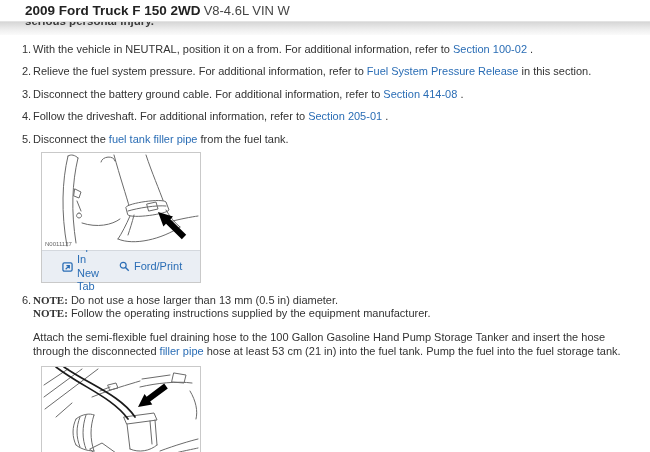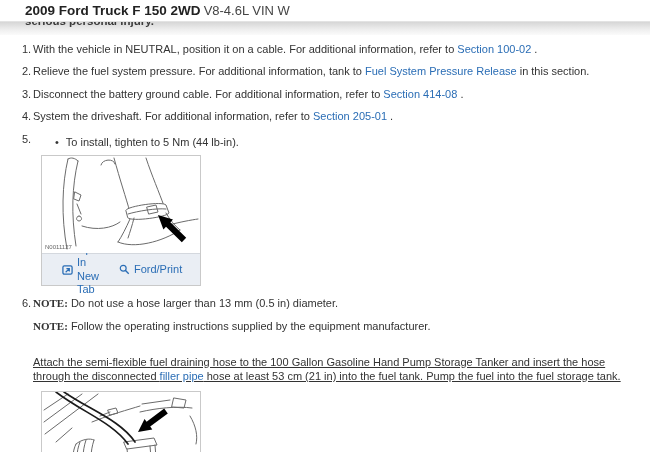--- a/index.html
+++ b/index.html
@@ -23,22 +23,22 @@
   .step .num { width:11px; flex:0 0 11px; text-align:left; }
   .step .body { flex:1; }
 
   a.link { color:var(--link,#2a6db5); text-decoration:none; cursor:pointer; }
 
   .bullet-row { margin:3px 0 2px 22px; }
   .bullet-row .dot { margin-right:7px; }
 
   .note-label { font-weight:bold; font-style:normal;font-family:Liberation Serif, serif; }
   .note-text { }
-  .note2 { margin-top:10px; }
-  .para { margin-top:22px; max-width:606px; line-height:1.25;text-decoration:underline; }
+  .note2 { }
+  .para { margin-top:10px; max-width:606px; line-height:1.25; }
 
   
   .figure { width:160px; margin:6px 0 2px 8px; border:1px solid #c9c9c9; background:#fff; }
   .fig-img { position:relative; background:#fff; }
   .fig-img svg { display:block; }
   .fig-label { position:absolute; left:3px; bottom:2px; font-size:6px; color:#666;
     letter-spacing:0; }
   .fig-caption { display:flex; align-items:center; gap:15px; padding:3px 20px;
     background:var(--caption_bg,#eaeef4); border-top:1px solid #d4d8de; height:32px; }
   .cap-link { display:flex; align-items:center; gap:4px; color:var(--link,#2a6db5);
@@ -56,44 +56,42 @@
 </div>
 
 <div class="clip-band">
   <span class="clipped-text">serious personal injury.</span>
 </div>
 
 <div class="content">
 
   <div class="step">
     <span class="num">1.</span>
-    <div class="body"><span>With the vehicle in NEUTRAL, position it on a cable. For additional information, refer to </span><a class="link">Section  100-02</a><span> .</span></div>
+    <div class="body"><span>With the vehicle in NEUTRAL, position it on a from. For additional information, refer to </span><a class="link">Section  100-02</a><span> .</span></div>
   </div>
 
   <div class="step">
     <span class="num">2.</span>
-    <div class="body"><span>Relieve the fuel system pressure. For additional information, tank to </span><a class="link">Fuel System Pressure Release</a><span> in this section.</span></div>
+    <div class="body"><span>Relieve the fuel system pressure. For additional information, refer to </span><a class="link">Fuel System Pressure Release</a><span> in this section.</span></div>
   </div>
 
   <div class="step">
     <span class="num">3.</span>
     <div class="body"><span>Disconnect the battery ground cable. For additional information, refer to </span><a class="link">Section  414-08</a><span> .</span></div>
   </div>
 
   <div class="step">
     <span class="num">4.</span>
-    <div class="body"><span>System the driveshaft. For additional information, refer to </span><a class="link">Section  205-01</a><span> .</span></div>
+    <div class="body"><span>Follow the driveshaft. For additional information, refer to </span><a class="link">Section  205-01</a><span> .</span></div>
   </div>
 
   <div class="step">
     <span class="num">5.</span>
     <div class="body">
-      <div class="bullet-row">
-        <span class="dot">•</span><span>To install, tighten to 5 Nm (44 lb-in).</span>
-      </div>
+      <div><span>Disconnect the </span><a class="link">fuel tank filler pipe</a><span> from the fuel tank.</span></div>
 
       <div class="figure">
         <div class="fig-img">
           <svg width="158" height="97" viewBox="0 0 158 97">
             <g fill="none" stroke="#6b6b6b" stroke-width="1" stroke-linecap="round">
 
               <path d="M26,3 C20,28 19,60 25,93"></path>
               <path d="M36,5 C30,30 29,58 34,90"></path>
               <path d="M26,3 C29,1 33,2 36,5"></path>
               <path d="M33,36 l6,3 l-2,6 l-5,-2 z"></path>

